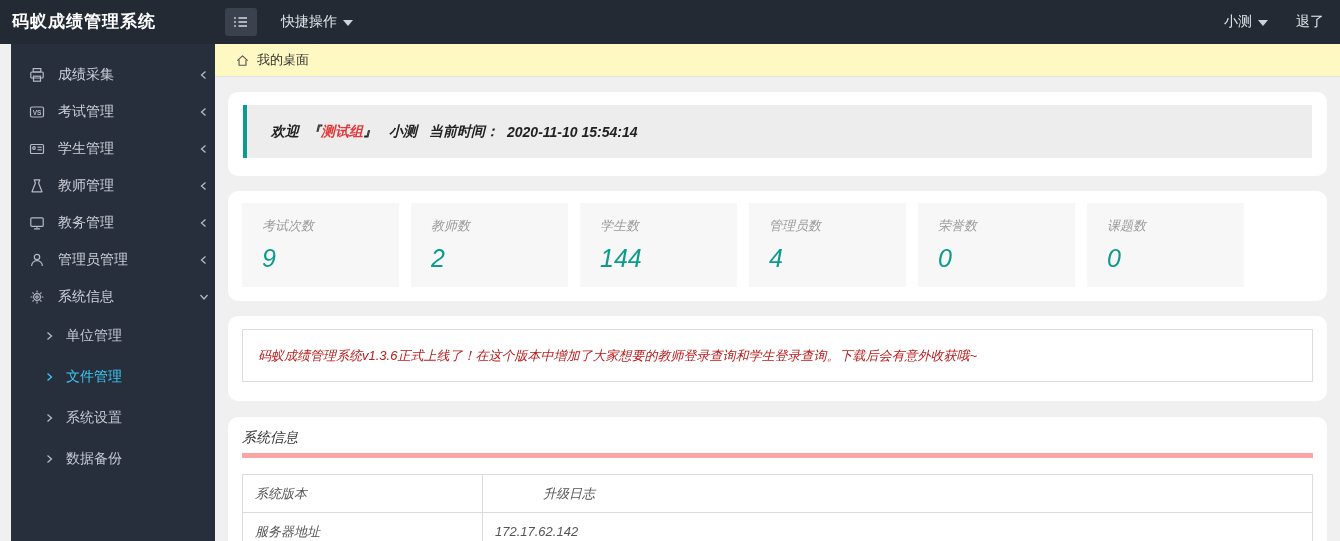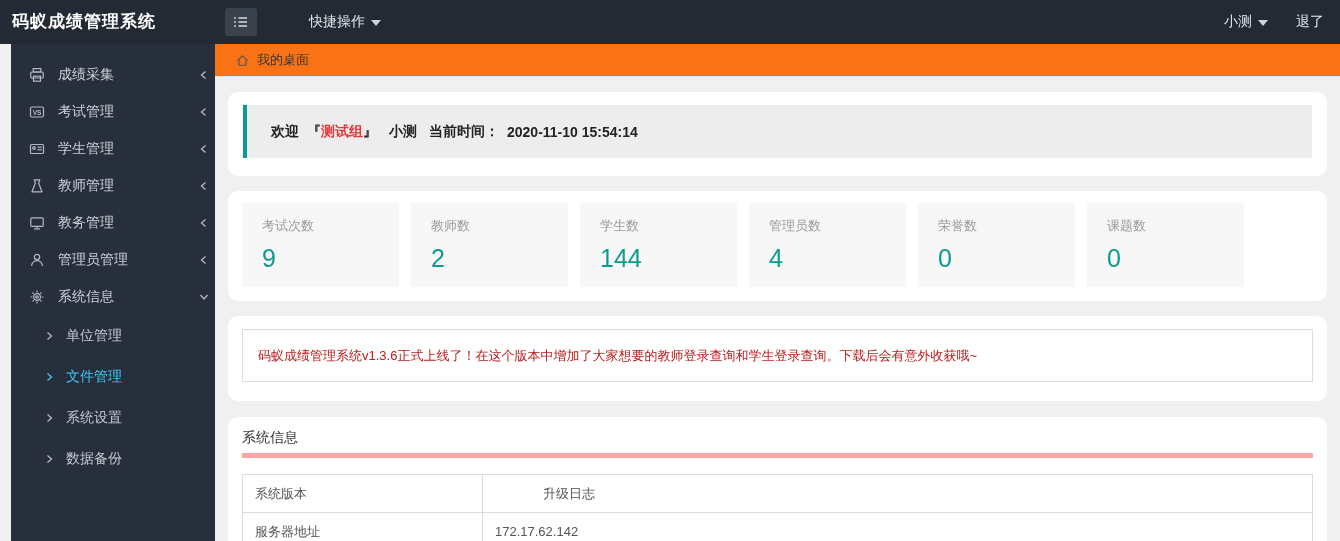--- a/index.html
+++ b/index.html
@@ -10,21 +10,21 @@
   }
   
   .topbar { position:absolute; left:0; top:0; width:1340px; height:44px;
     background:#232a34; display:flex; align-items:center; z-index:10; }
   .brand { width:215px; height:44px; line-height:44px; padding-left:12px;
     color:#fff; font-size:17px; font-weight:bold; letter-spacing:1px; flex:0 0 215px; }
   .hamburger { margin-left:10px; width:32px; height:28px; background:#3a424e;
     border-radius:3px; display:flex; align-items:center; justify-content:center; cursor:pointer; }
   .topbar-item { color:#e3e7ec; font-size:14px; display:flex; align-items:center;
     gap:6px; cursor:pointer; }
-  .quick { margin-left:52px; }
+  .quick { margin-left:24px; }
   .caret { width:0; height:0; border-left:5px solid transparent; border-right:5px solid transparent;
     border-top:6px solid #cfd4da; margin-top:2px; }
   .topbar-spacer { flex:1; }
   .user-menu { margin-right:28px; }
   .logout { margin-right:16px; color:#e3e7ec; }
   
   .sidebar { position:absolute; left:11px; top:44px; width:215px; height:497px;
     background:#272e3c; padding-top:12px; }
   .menu-item { height:37px; display:flex; align-items:center; padding:0 16px 0 18px;
     color:#ccd1d9; cursor:pointer; }
@@ -33,24 +33,24 @@
   .chev { width:12px; height:12px; }
   .submenu-item { height:41px; display:flex; align-items:center; padding-left:32px;
     color:#c3c8d1; cursor:pointer; }
   .submenu-item .chev { margin-right:11px; }
   .submenu-item .smi-label { font-size:14px; }
   .submenu-item.active { color:#3fc7f3; }
   .submenu-item.active svg polyline { stroke:#3fc7f3; }
   
   .content { position:absolute; left:215px; top:44px; width:1125px; height:497px;
     background:#f0f0f0; overflow:hidden; }
-  .breadcrumb { height:33px; background:#f97316; border-bottom:1px solid #e1e3e3;
+  .breadcrumb { height:33px; background:#fef9c3; border-bottom:1px solid #e1e3e3;
     display:flex; align-items:center; padding-left:20px; font-size:13px; color:#333; }
   .breadcrumb .bc-home { width:15px; height:15px; margin-right:7px; }
-  .panel { background:#fff; border-radius:10px; margin:0 13px 15px 13px; }
+  .panel { background:#fff; border-radius:10px; margin:0 13px 15px 13px;font-style:italic; }
   .panel.welcome-panel { margin-top:15px; height:84px; padding:13px 15px; }
   .welcome-box { height:53px; background:#ededed; border-left:4px solid #0c9b8d;
     display:flex; align-items:center; padding-left:24px; font-size:14px; font-weight:bold; color:#222; }
   .welcome-box .sp { margin-left:12px; }
   .welcome-box .sp-sm { margin-left:8px; }
   .red { color:#e4393c; }
   .stats-panel { height:110px; padding:12px 14px; display:flex; gap:12px; }
   .stat-card { width:157px; height:84px; background:#f7f7f7; padding:14px 0 0 20px; }
   .stat-label { font-size:13px; color:#9a9a9a; }
   .stat-value { margin-top:9px; font-size:25px; color:#0c9b8d; }

